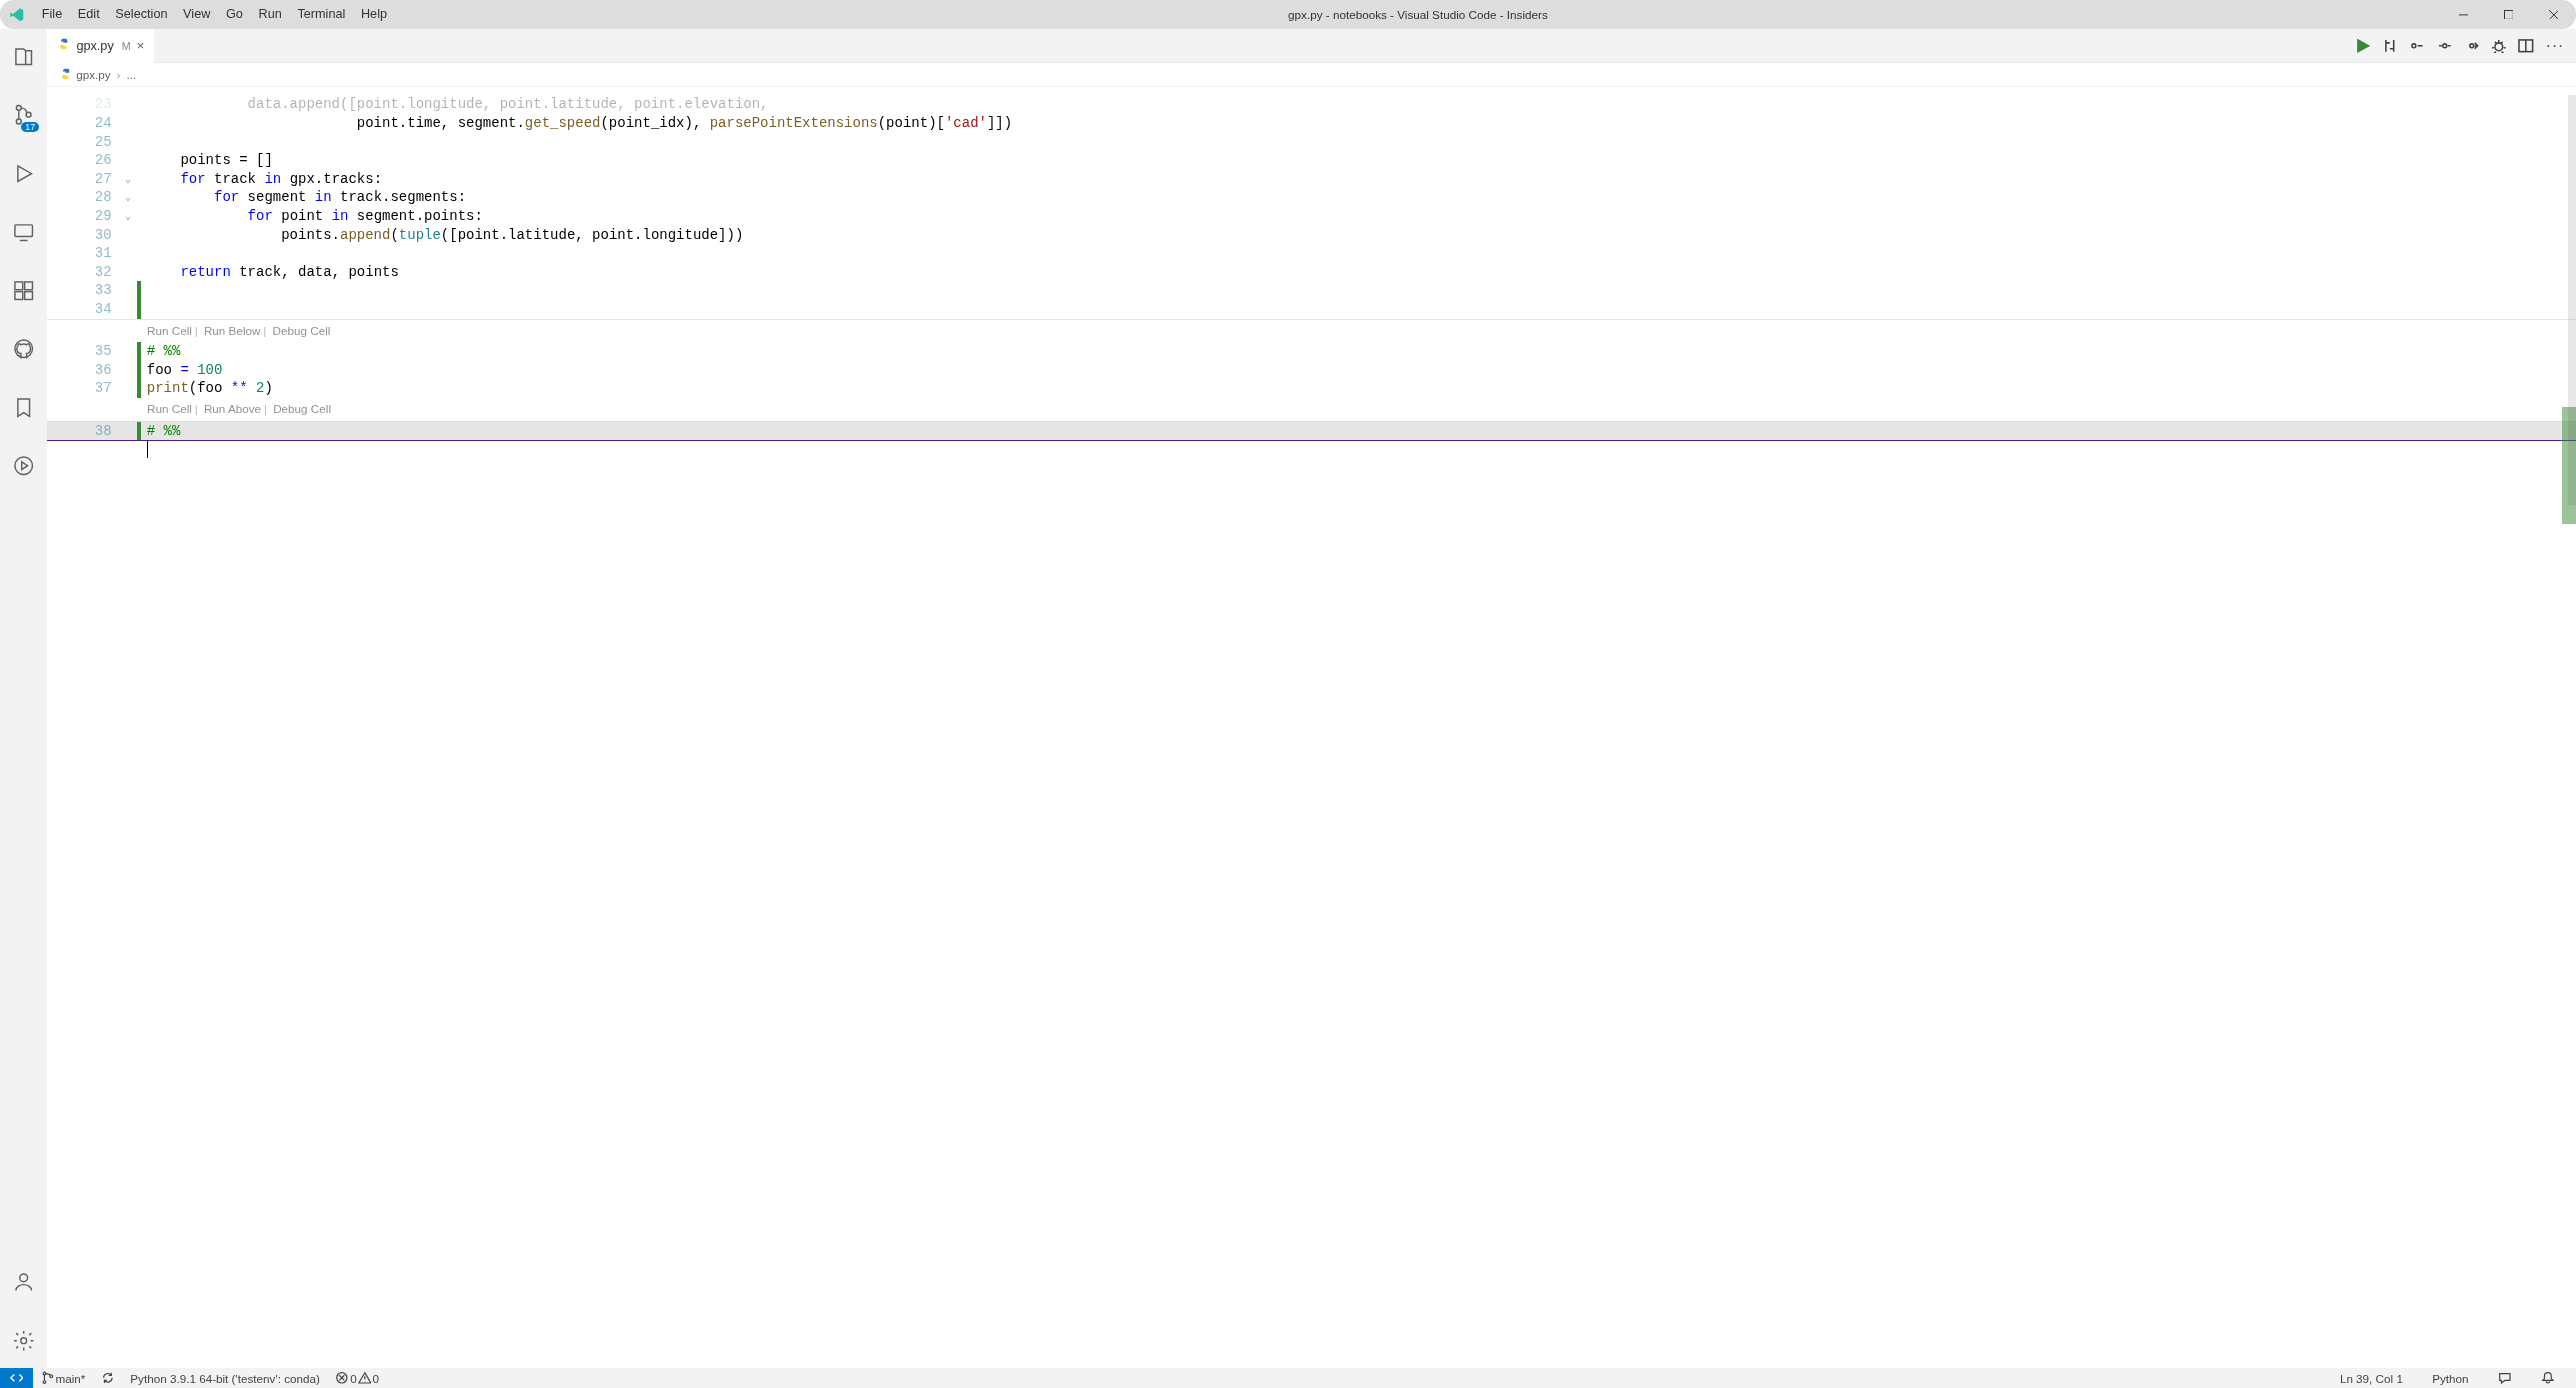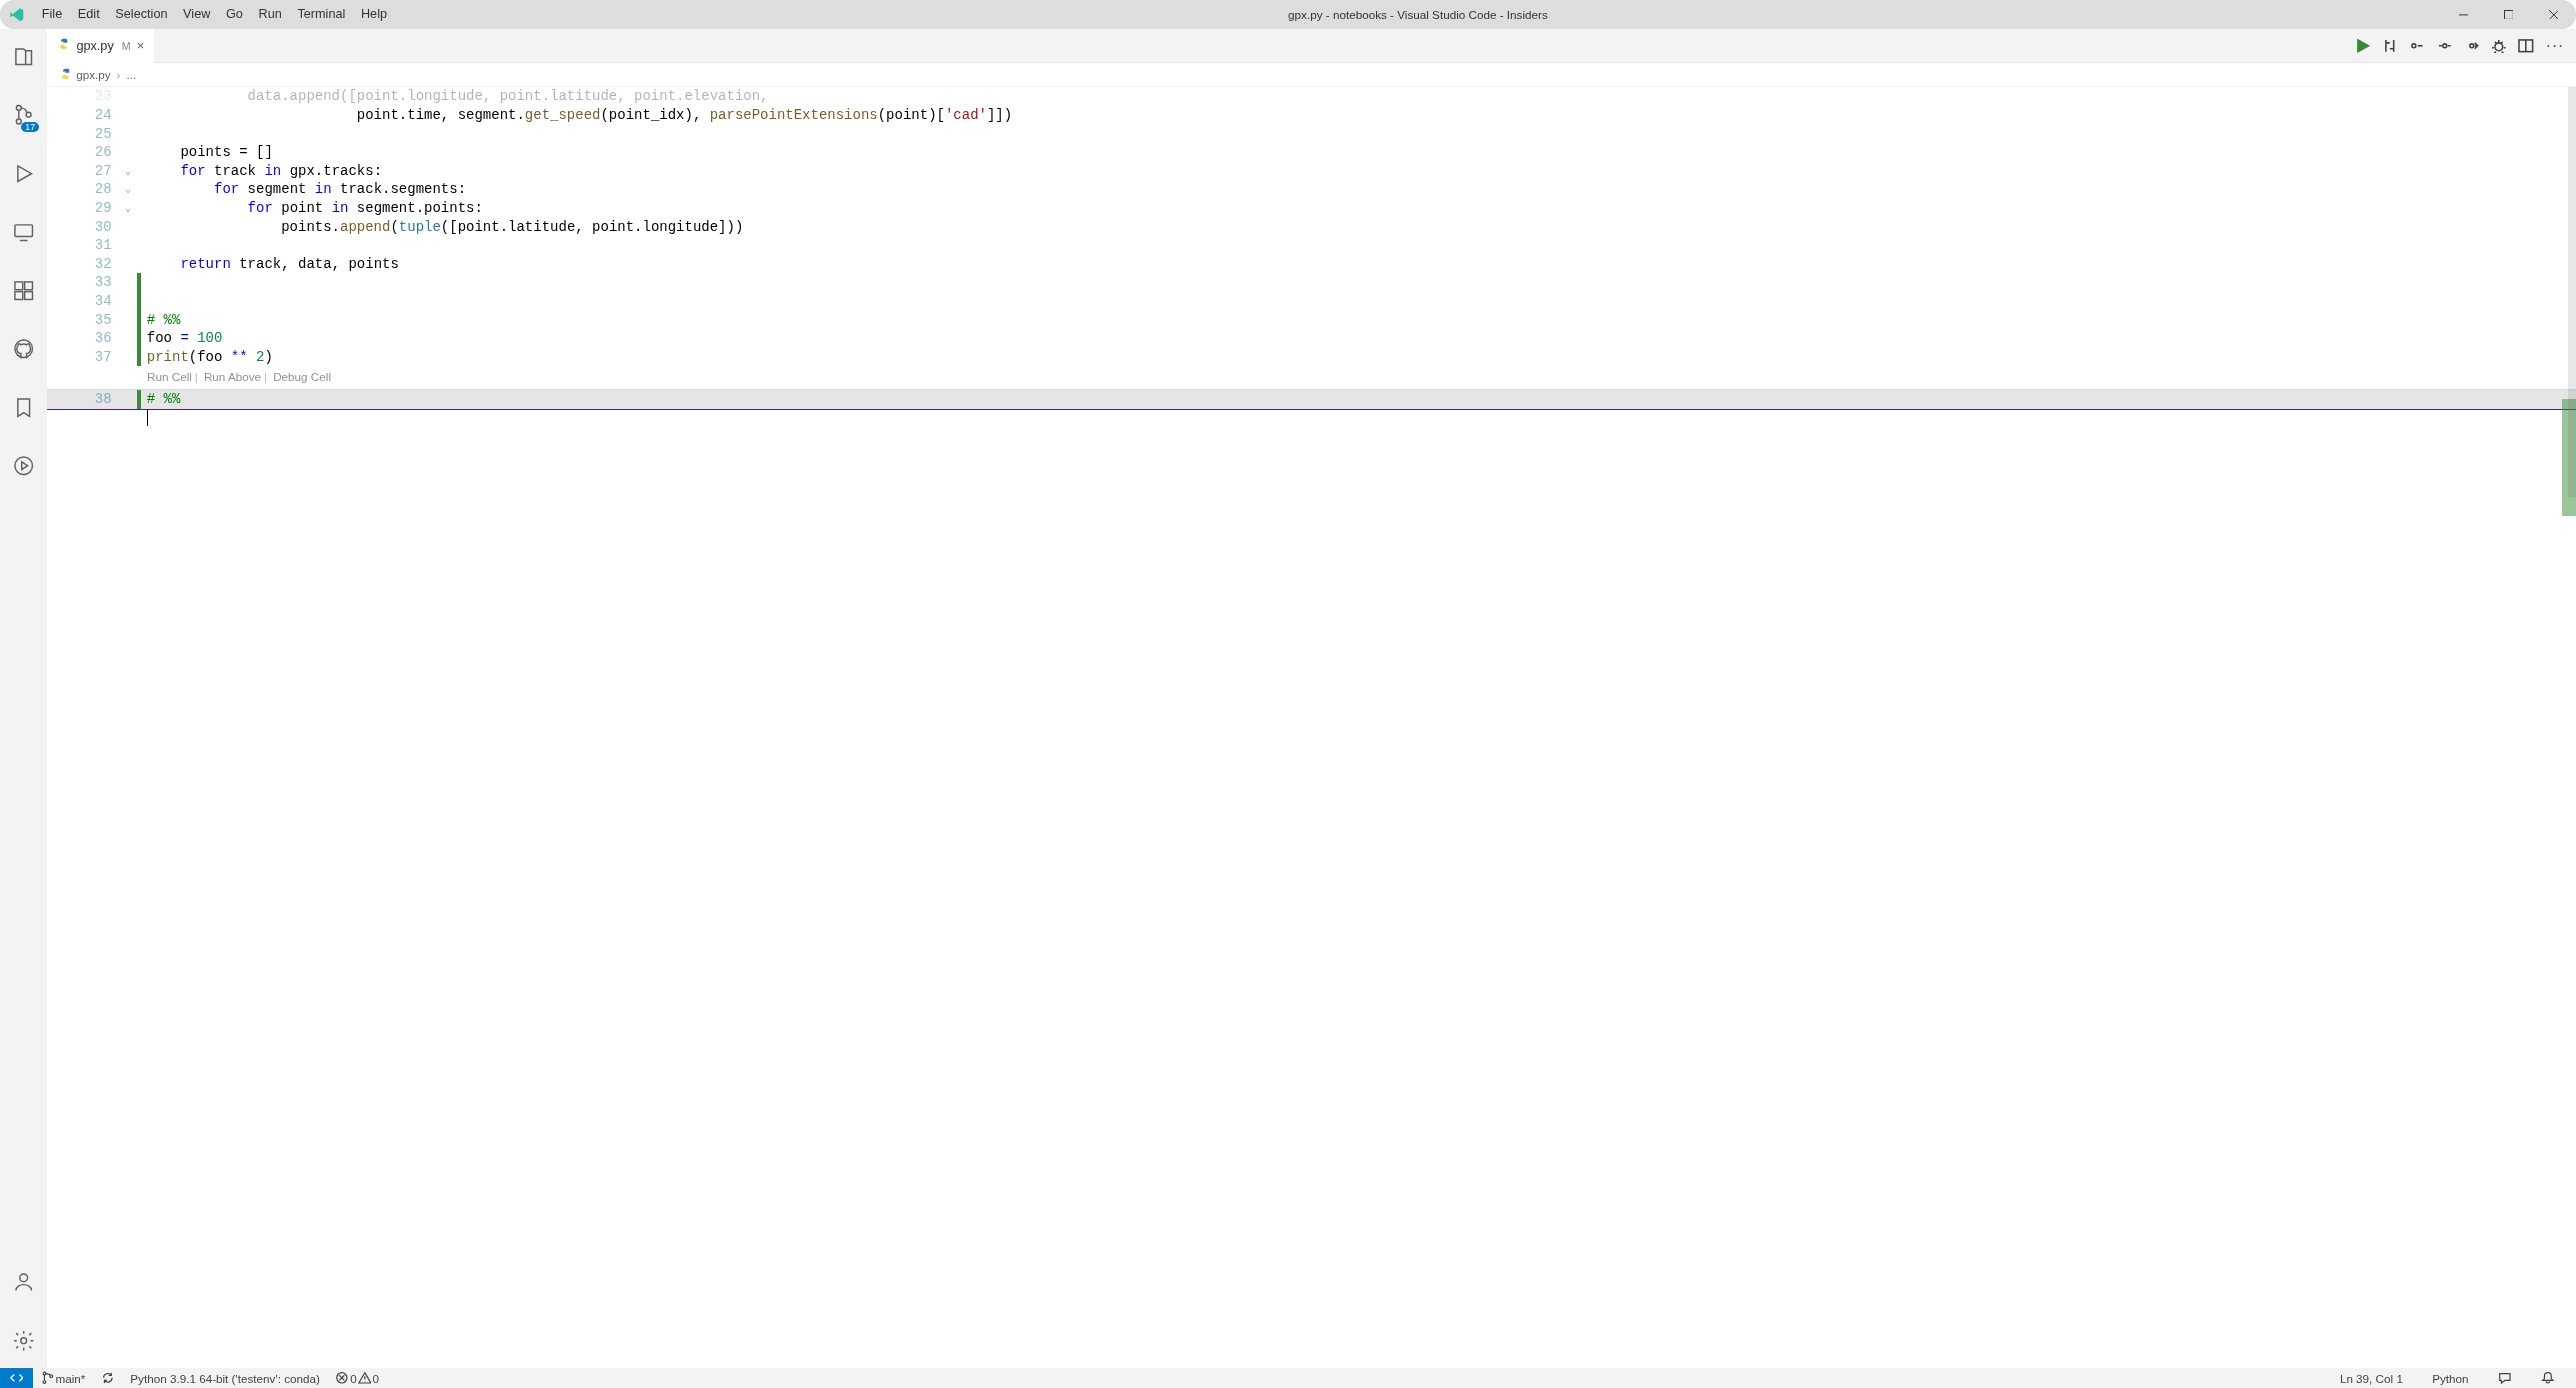--- a/index.html
+++ b/index.html
@@ -141,21 +141,21 @@
     padding: 3.9px 11.7px;
     font-size: 11.7px;
     color: #616161;
     gap: 5.9px;
     border-bottom: 1px solid #f3f3f3;
   }
   .breadcrumb .crumb { display: flex; align-items: center; gap: 3.9px; }
   .crumb-sep { color: #999; }
 
   
-  .code-scroll { flex: 1; overflow: hidden; position: relative; }
+  .code-scroll { flex: 1; overflow: hidden; position: relative; margin-top: 8px; }
   .code { font-family: Consolas, "Courier New", monospace; font-size: 14px; line-height: 18.6px; }
   .code-line { display: flex; }
   .gutter {
     width: 90px;
     text-align: right;
     padding-right: 25.4px;
     color: #237893;
     opacity: .5;
     position: relative;
     display: flex;
@@ -539,20 +539,25 @@
           <div class="src"></div>
         </div>
         <div class="code-line">
           <div class="gutter">
               <span class="line-num">34</span>
             </div>
           <div class="cell-marker green"></div>
           <div class="src"></div>
         </div>
 
+        <div class="codelens cell-divider-top">
+          <span>Run Cell</span><span class="sep">|</span>
+          <span>Run Below</span><span class="sep">|</span>
+          <span>Debug Cell</span>
+        </div>
 
         <div class="code-line">
           <div class="gutter">
               <span class="line-num">35</span>
             </div>
           <div class="cell-marker green"></div>
           <div class="src cm"># %%</div>
         </div>
 
         <div class="code-line">

